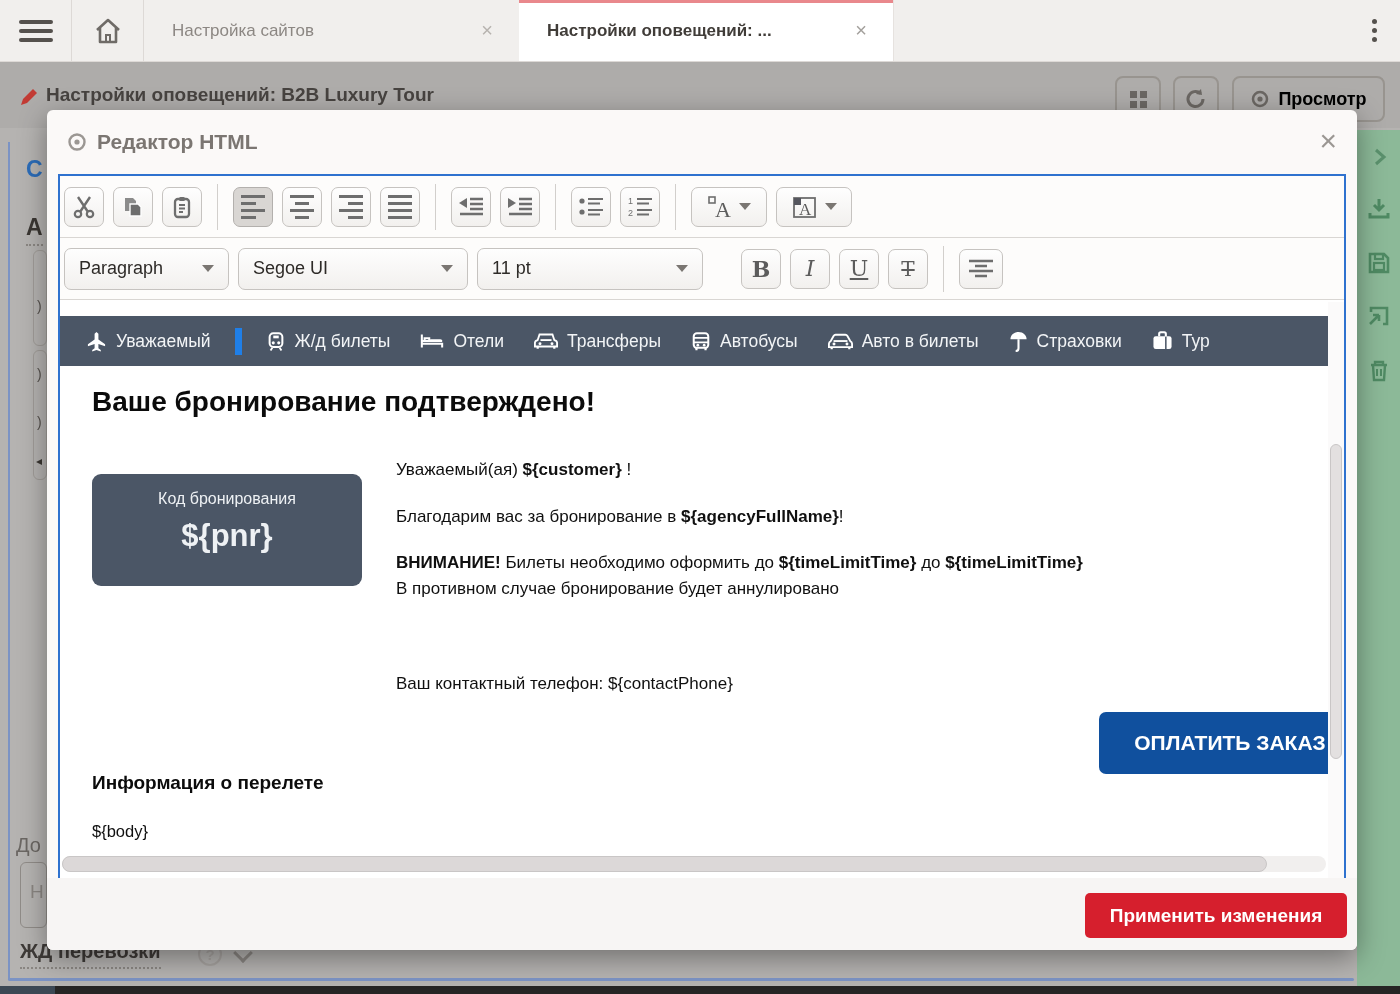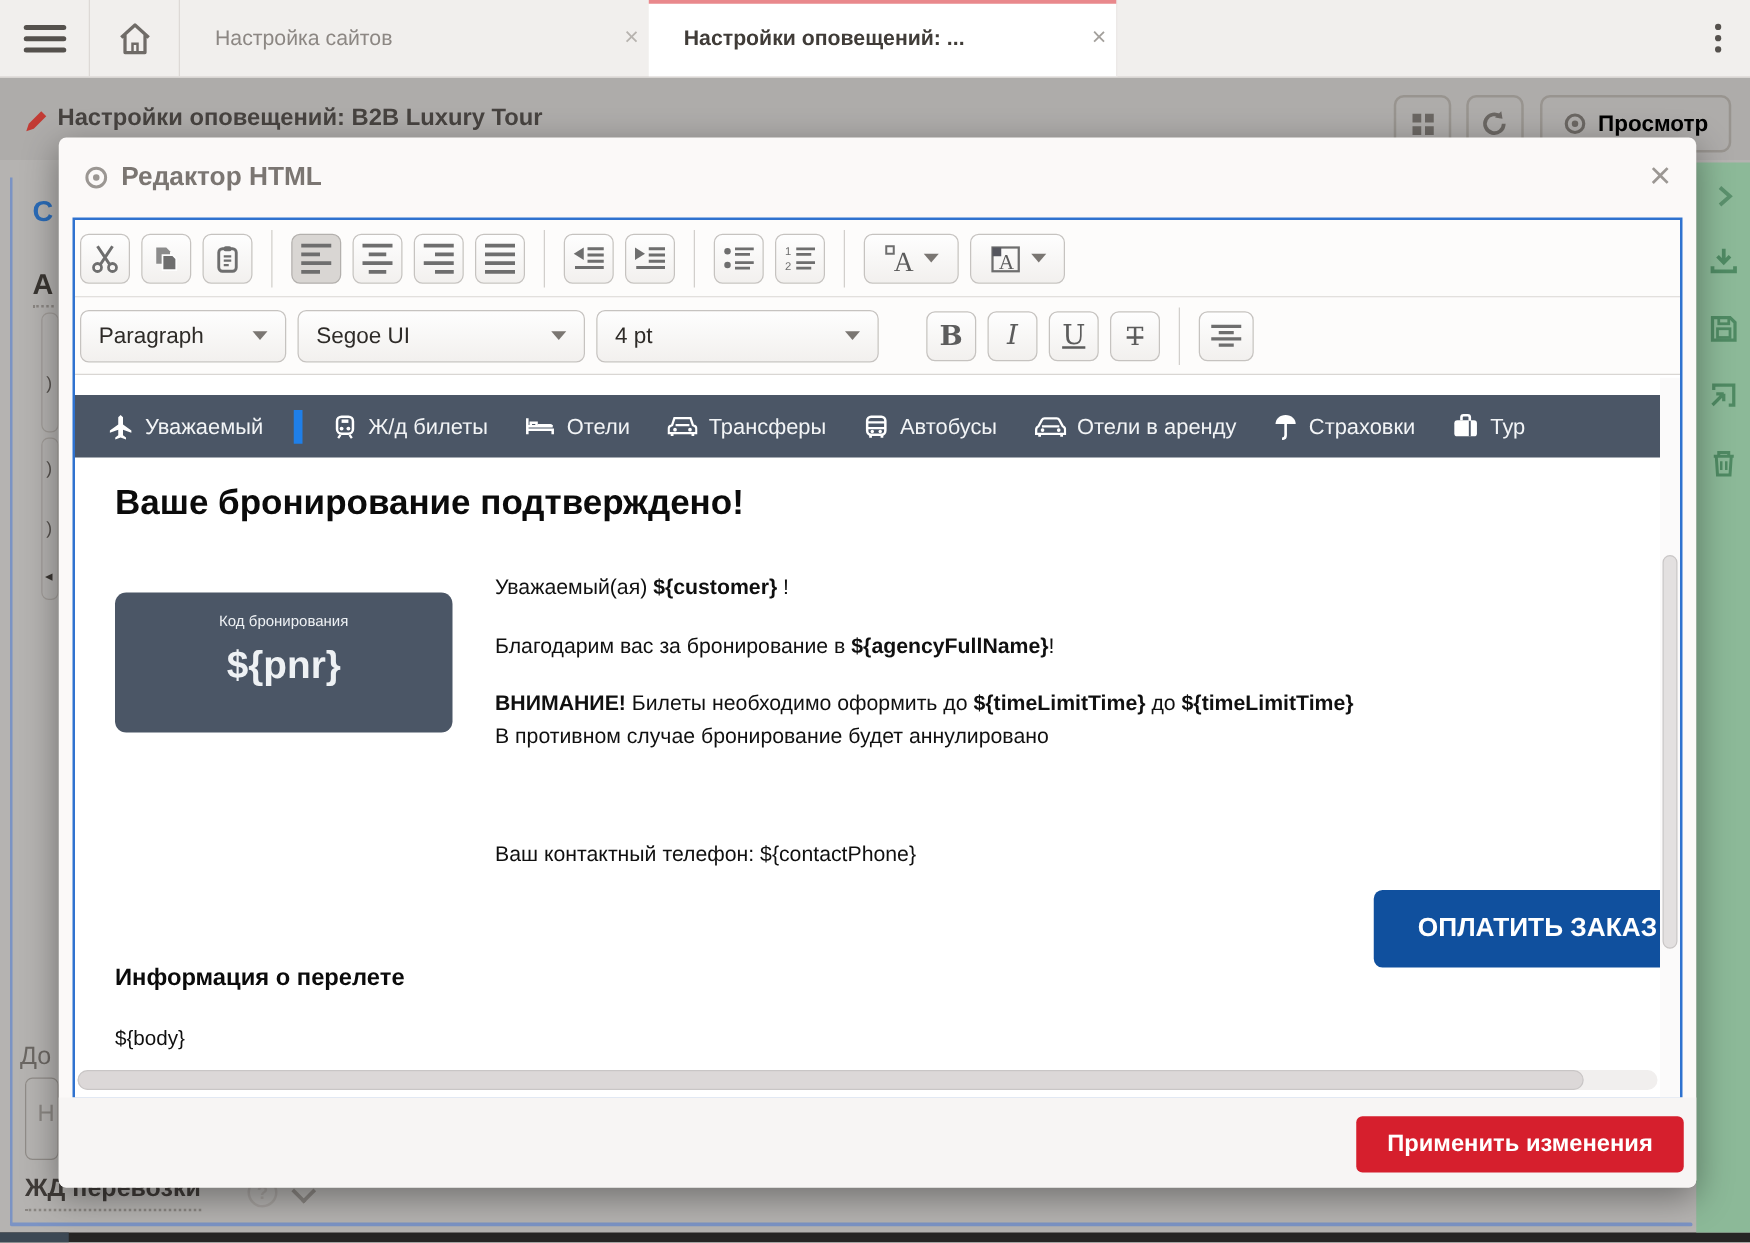--- a/index.html
+++ b/index.html
@@ -5,21 +5,21 @@
   * { margin:0; padding:0; box-sizing:border-box; }
   html,body { width:1400px; height:994px; overflow:hidden; }
   body { font-family:"Liberation Sans", sans-serif; position:relative; background:#b8b6b4; }
 
   
   .tabbar { position:absolute; left:0; top:0; width:1400px; height:62px; background:#f1efed; border-bottom:1px solid #ddd9d6; z-index:5; display:flex; align-items:stretch; }
   .burger-btn { width:71px; display:flex; align-items:center; justify-content:center; }
   .burger { width:34px; }
   .burger div { height:4px; background:#55514d; border-radius:2px; margin:5px 0; }
   .home-btn { width:73px; display:flex; align-items:center; justify-content:center; border-left:1px solid #ddd9d6; border-right:1px solid #ddd9d6; }
-  .tab { width:375px; display:flex; align-items:center; padding:0 8px 0 28px; position:relative; }
+  .tab { width:375px; display:flex; align-items:center; padding:0 26px 0 28px; position:relative; }
   .tab .tab-label { flex:1; font-size:17px; color:#8c8783; white-space:nowrap; overflow:hidden; }
   .tab .tab-close { font-size:20px; color:#b7b3af; cursor:default; }
   .tab.active { background:#ffffff; border-right:1px solid #e6e2df; }
   .tab.active::before { content:""; position:absolute; left:0; top:0; right:0; height:3px; background:#e9888c; }
   .tab.active .tab-label { color:#403c38; font-weight:bold; }
   .tab.active .tab-close { color:#a3a09c; }
   .tabbar-spacer { flex:1; }
   .dots-btn { width:52px; display:flex; align-items:center; justify-content:center; }
   .dots div { width:5px; height:5px; border-radius:50%; background:#55514d; margin:4px auto; }
 
@@ -65,21 +65,21 @@
   .align-icon span { height:3px; background:#6e6e6e; }
 
   
   .content { position:absolute; left:0; top:126px; width:1284px; height:576px; background:#ffffff; overflow:hidden; }
   .content-clip { position:absolute; left:0; top:0; width:1268px; height:576px; overflow:hidden; }
   .email-nav { position:absolute; left:0; top:14px; width:1268px; height:50px; background:#4b5666; display:flex; align-items:center; padding-left:26px; gap:30px; color:#f2f4f6; font-size:17.5px; white-space:nowrap; }
   .nav-item { display:flex; align-items:center; gap:9px; flex:none; }
   .text-cursor { width:7px; height:27px; background:#1f7fe8; flex:none; margin:0 -6px; }
   .email-h1 { position:absolute; left:32px; top:84px; font-size:28px; font-weight:bold; color:#0b0b0b; }
   .code-box { position:absolute; left:32px; top:172px; width:270px; height:112px; background:#4b5666; border-radius:9px; color:#eef1f4; text-align:center; }
-  .code-label { font-size:12px; margin-top:16px; }
+  .code-label { font-size:16px; margin-top:16px; }
   .code-value { font-size:31px; font-weight:bold; margin-top:10px; }
   .ep { position:absolute; left:336px; font-size:17px; color:#101010; }
   .ep b { font-weight:bold; }
   .pay-btn { position:absolute; left:1039px; top:410px; width:262px; height:62px; background:#10509e; border-radius:7px; color:#ffffff; font-size:21px; font-weight:bold; display:flex; align-items:center; justify-content:center; white-space:nowrap; }
   .info-h { position:absolute; left:32px; top:470px; font-size:19px; font-weight:bold; color:#0b0b0b; }
   .body-var { position:absolute; left:32px; top:520px; font-size:16.5px; color:#101010; }
 
   .vscroll { position:absolute; right:0; top:0; width:16px; height:576px; background:#fbfafa; }
   .vthumb { position:absolute; left:2px; top:142px; width:12px; height:315px; background:#e3e0e0; border:1px solid #c9c6c6; border-radius:7px; }
   .hscroll { position:absolute; left:2px; top:554px; width:1264px; height:16px; background:#f1efee; border-radius:8px; }
@@ -312,21 +312,21 @@
     <div class="toolbar">
       <div class="dd" style="width:165px;">
         <span>Paragraph</span>
         <span class="caret"></span>
       </div>
       <div class="dd" style="width:230px;">
         <span>Segoe UI</span>
         <span class="caret"></span>
       </div>
       <div class="dd" style="width:226px;">
-        <span>4 pt</span>
+        <span>11 pt</span>
         <span class="caret"></span>
       </div>
       <div style="width:20px;flex:none;"></div>
       <div class="tb-btn">
           <span class="glyph" style="font-weight:bold;">B</span>
         </div>
       <div class="tb-btn">
           <span class="glyph" style="font-style:italic;">I</span>
         </div>
       <div class="tb-btn">
@@ -391,21 +391,21 @@
             <span>Автобусы</span>
           </span>
           <span class="nav-item">
             <svg width="25" height="19" viewBox="0 0 27 19">
                 <path d="M3 9 L6 3.5 C6.5 2.7 7.3 2.2 8.2 2.2 H18.8 C19.7 2.2 20.5 2.7 21 3.5 L24 9 C25.5 9.6 26 10.6 26 12 V15.5 H1 V12 C1 10.6 1.5 9.6 3 9 Z" fill="none" stroke="#ffffff" stroke-width="2"></path>
                 <path d="M6 9 H21" stroke="#ffffff" stroke-width="2"></path>
                 <circle cx="6.5" cy="12.3" r="1.6" fill="#ffffff"></circle>
                 <circle cx="20.5" cy="12.3" r="1.6" fill="#ffffff"></circle>
                 <path d="M4 15.5 V18 M23 15.5 V18" stroke="#ffffff" stroke-width="2.4"></path>
               </svg>
-            <span>Отели в аренду</span>
+            <span>Авто в билеты</span>
           </span>
           <span class="nav-item">
             <svg width="19" height="21" viewBox="0 0 20 22">
                 <path d="M10 1 C5 1 1.5 4.5 1.5 8.5 H18.5 C18.5 4.5 15 1 10 1 Z" fill="#ffffff"></path>
                 <path d="M10 8.5 V18 C10 20 8.5 21 7 21" stroke="#ffffff" stroke-width="2.2" fill="none"></path>
               </svg>
             <span>Страховки</span>
           </span>
           <span class="nav-item">
             <svg width="21" height="20" viewBox="0 0 22 21">

